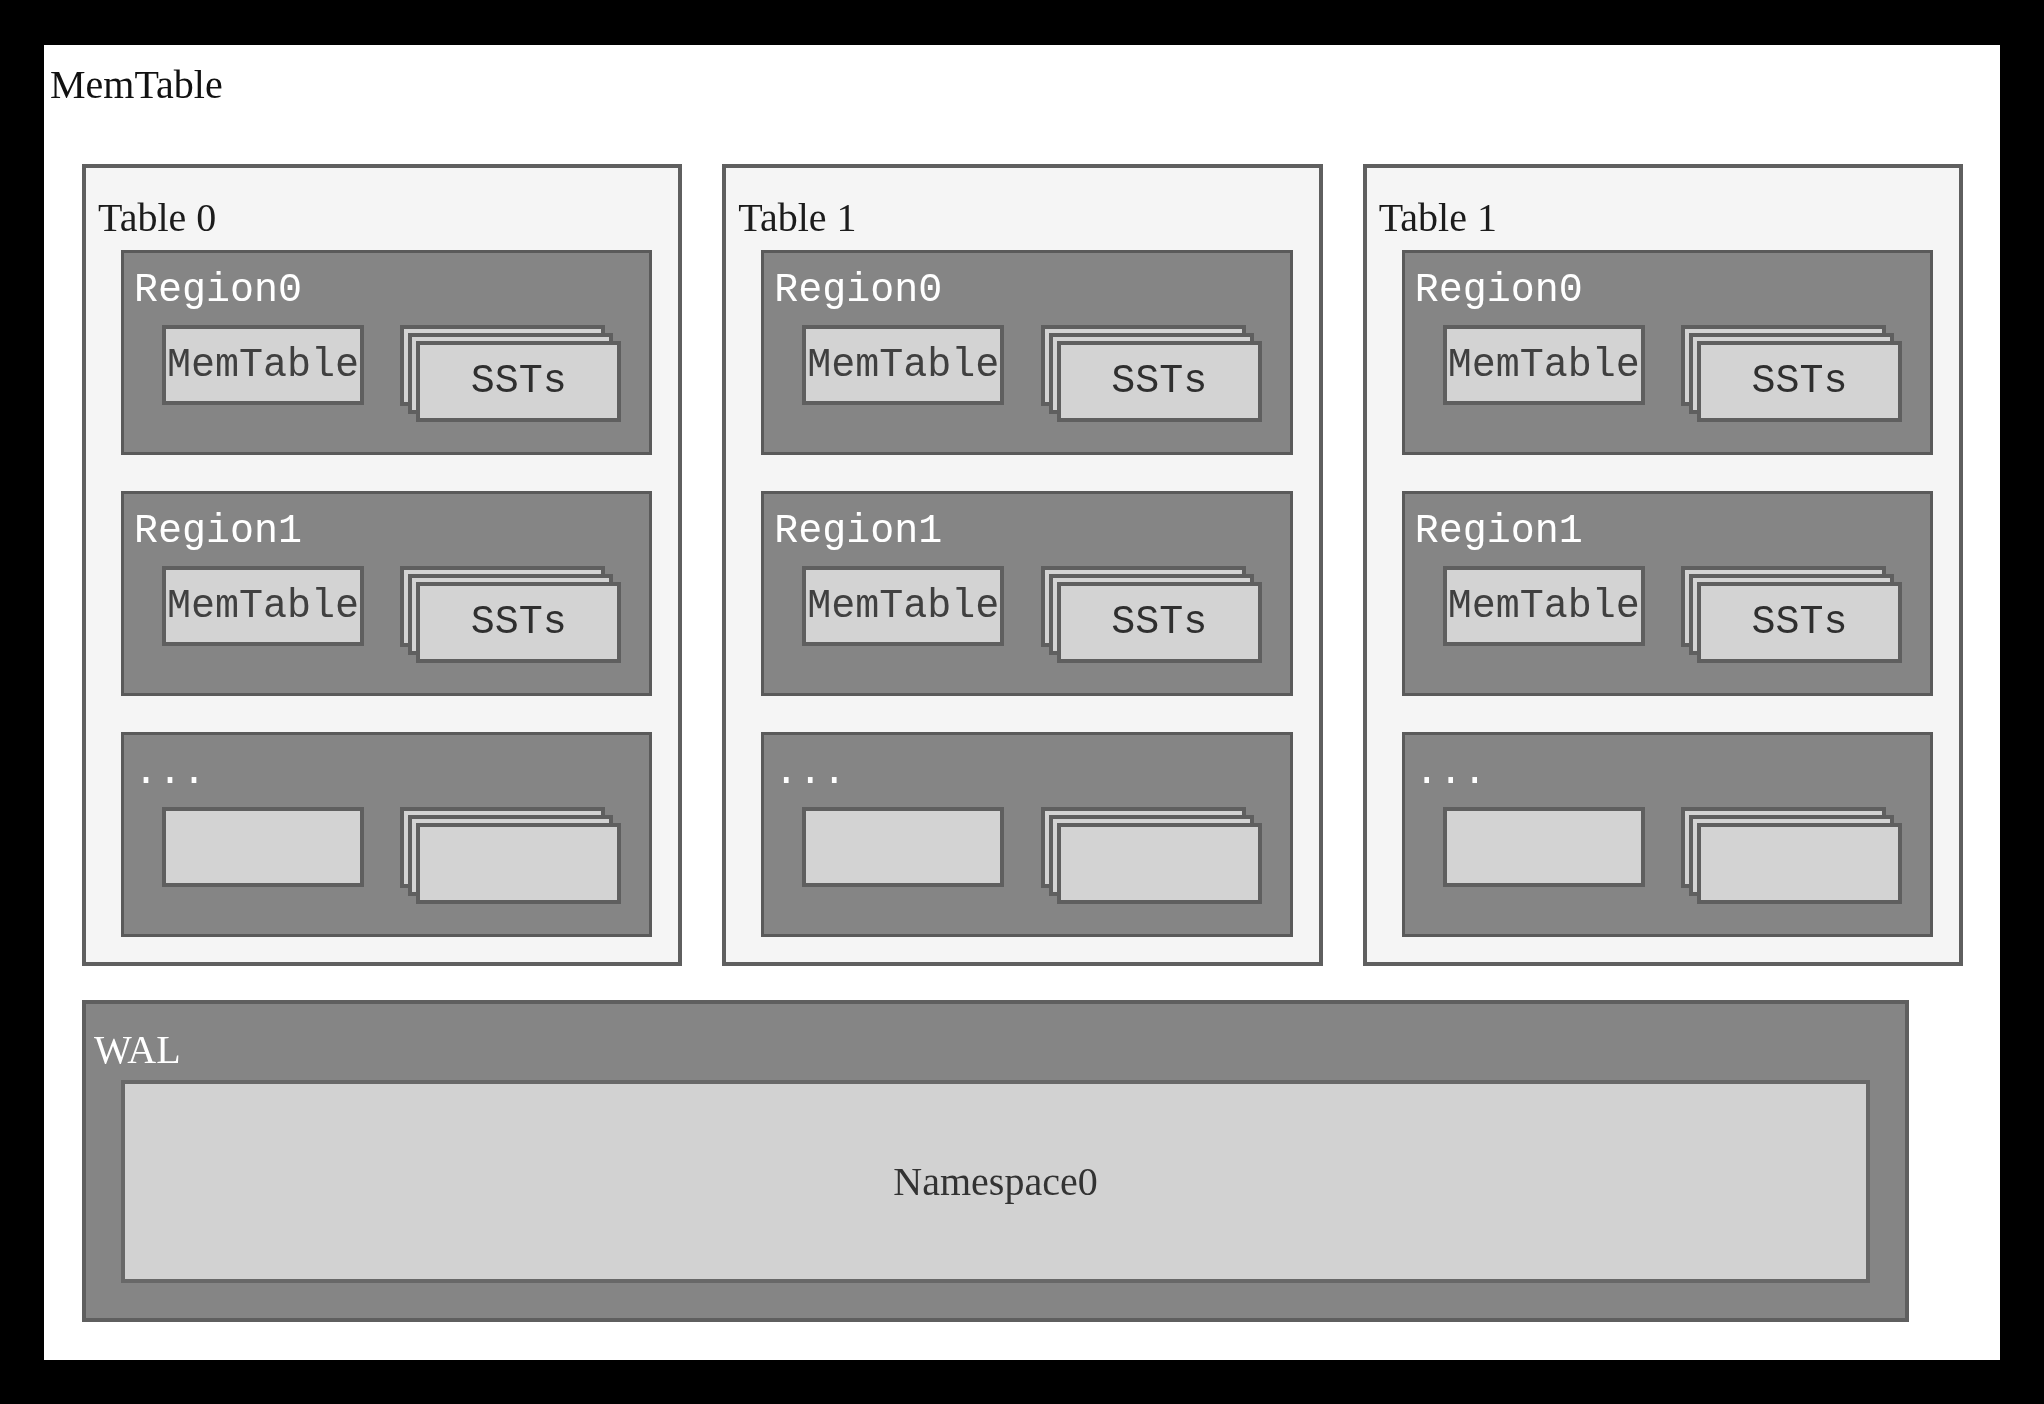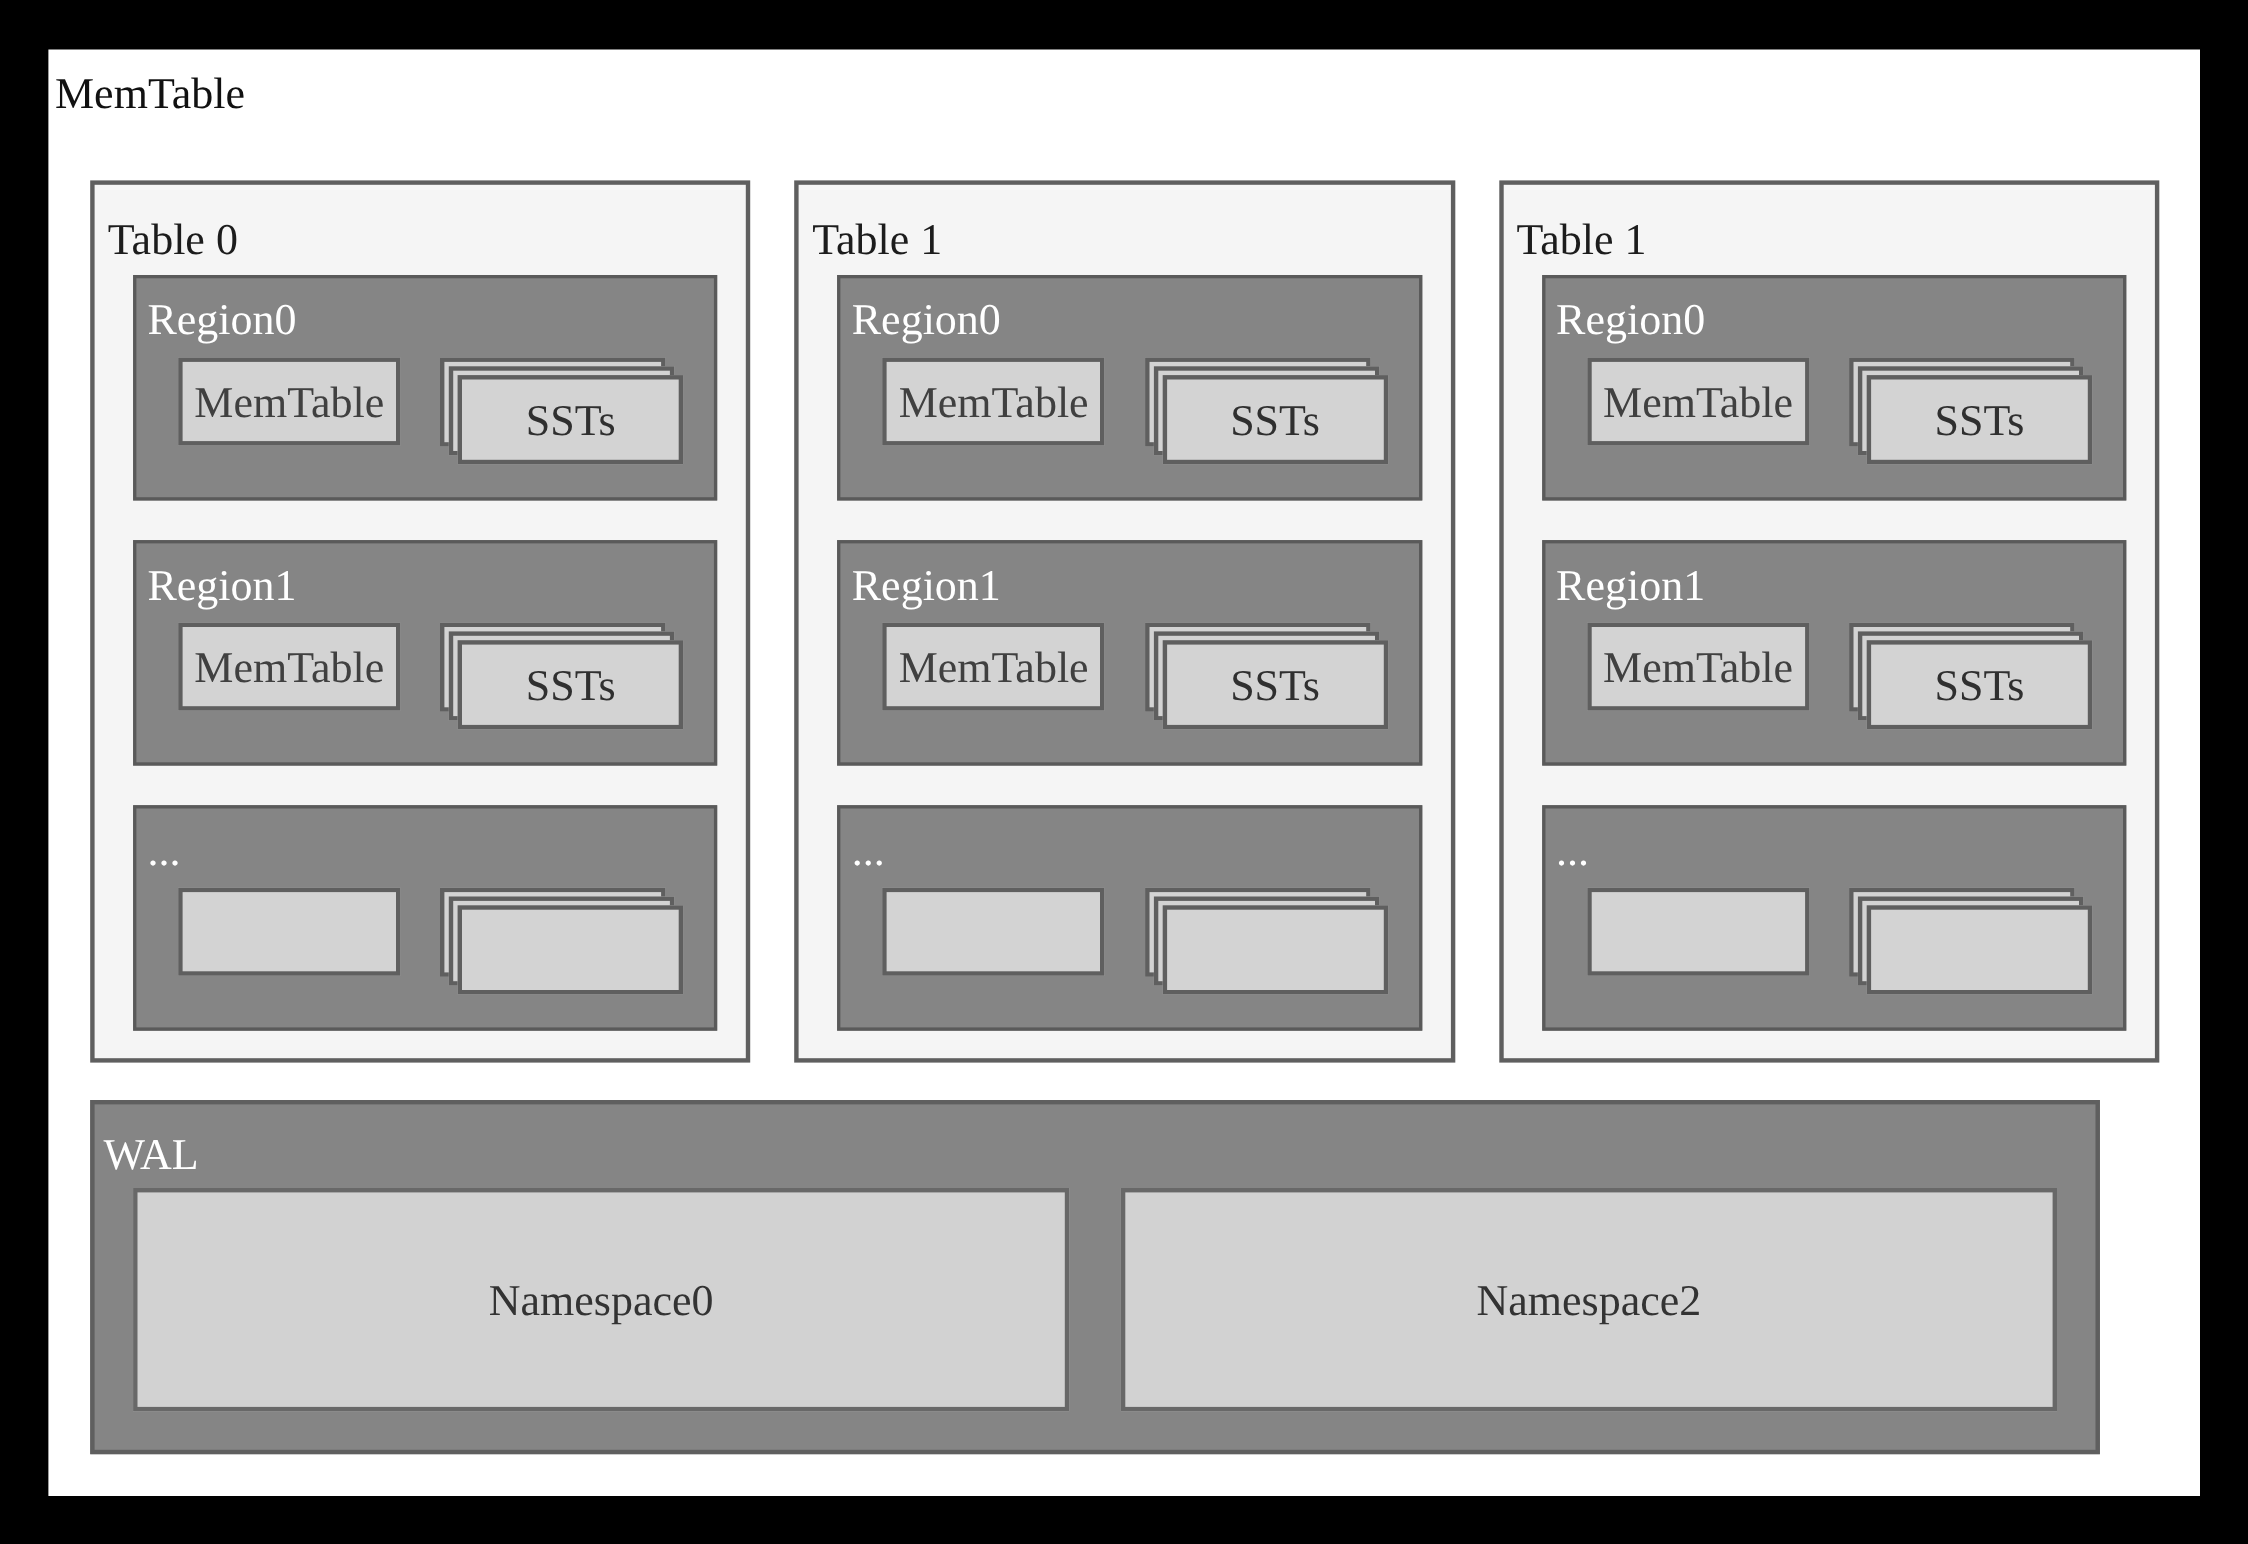--- a/index.html
+++ b/index.html
@@ -56,20 +56,21 @@
     white-space: nowrap;
   }
   .regions {
     position: absolute;
     left: 35px;
     top: 82px;
     right: 26px;
     display: flex;
     flex-direction: column;
     gap: 36px;
+    font-family: Liberation Mono, monospace;
   }
   .region {
     height: 205px;
     box-sizing: border-box;
     background: #858585;
     border: 3px solid #5a5a5a;
     position: relative;
   }
   .region-label {
     position: absolute;
@@ -276,16 +277,15 @@
 </div>
   </div>
 </div>
 
   <div class="wal">
     <div class="wal-label">WAL</div>
     <div class="namespaces-row">
   <div class="namespace">Namespace0</div>
 
 
-  <div class="namespace">Namespace2</div>
 </div>
   </div>
 </div>
 
 </body></html>

